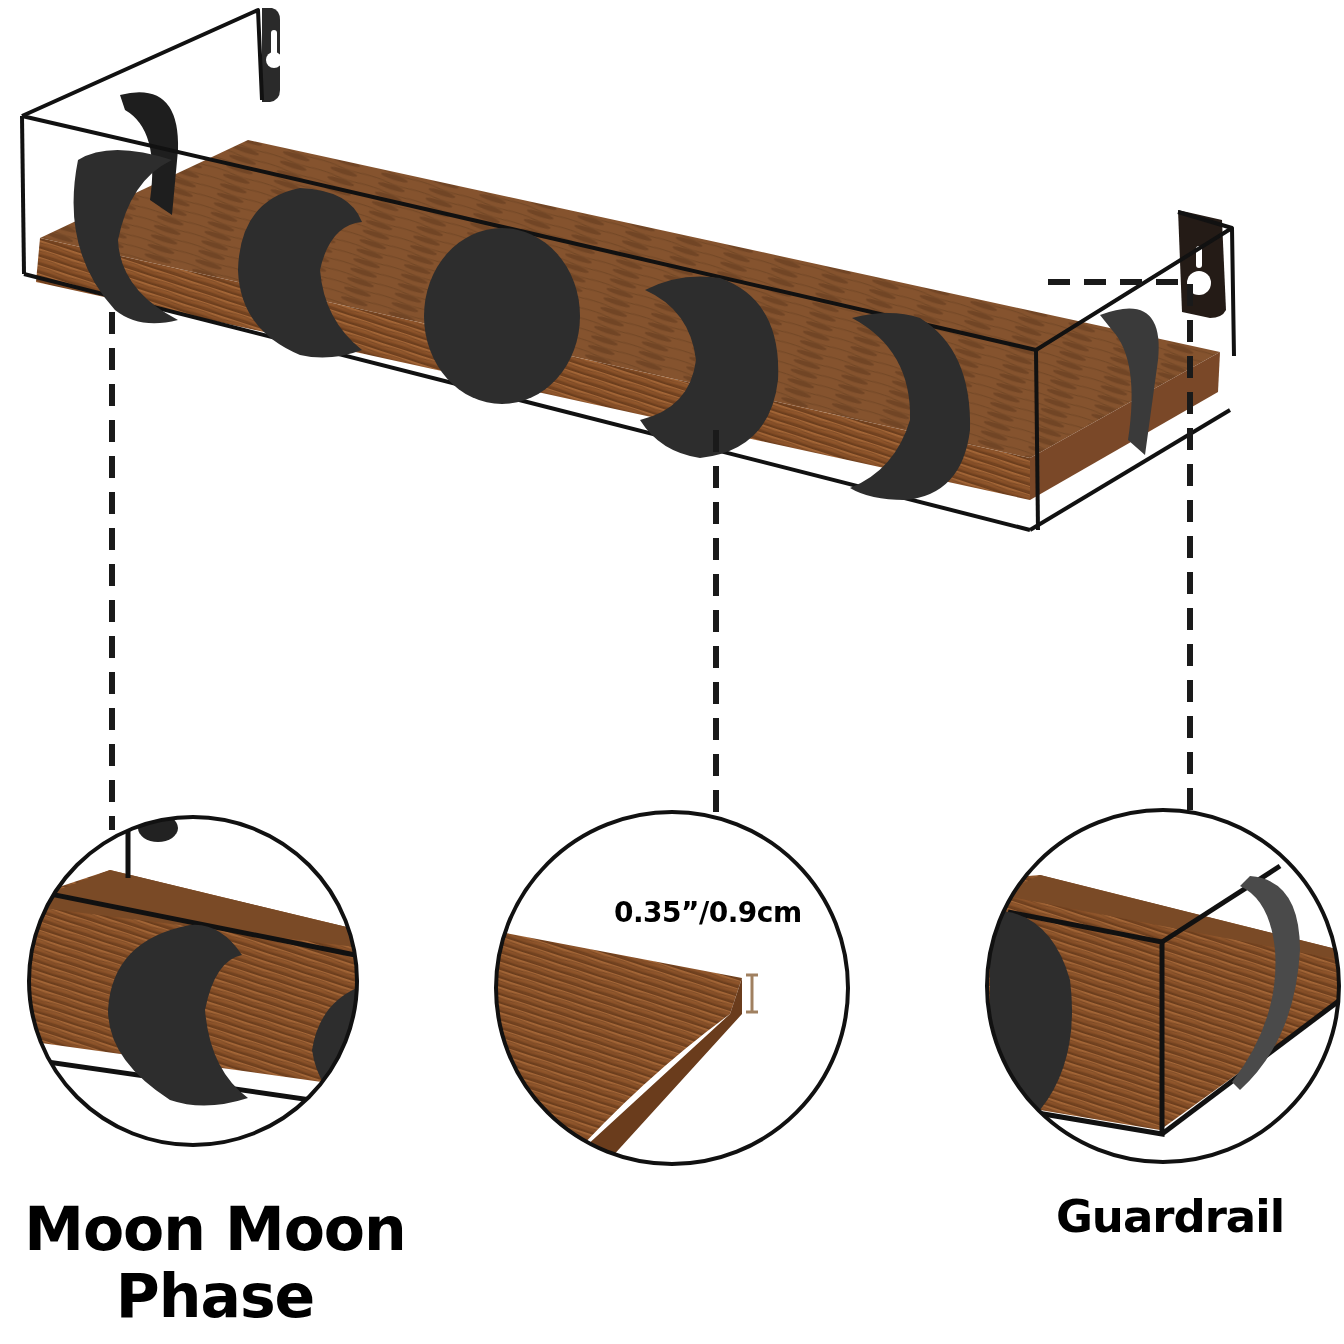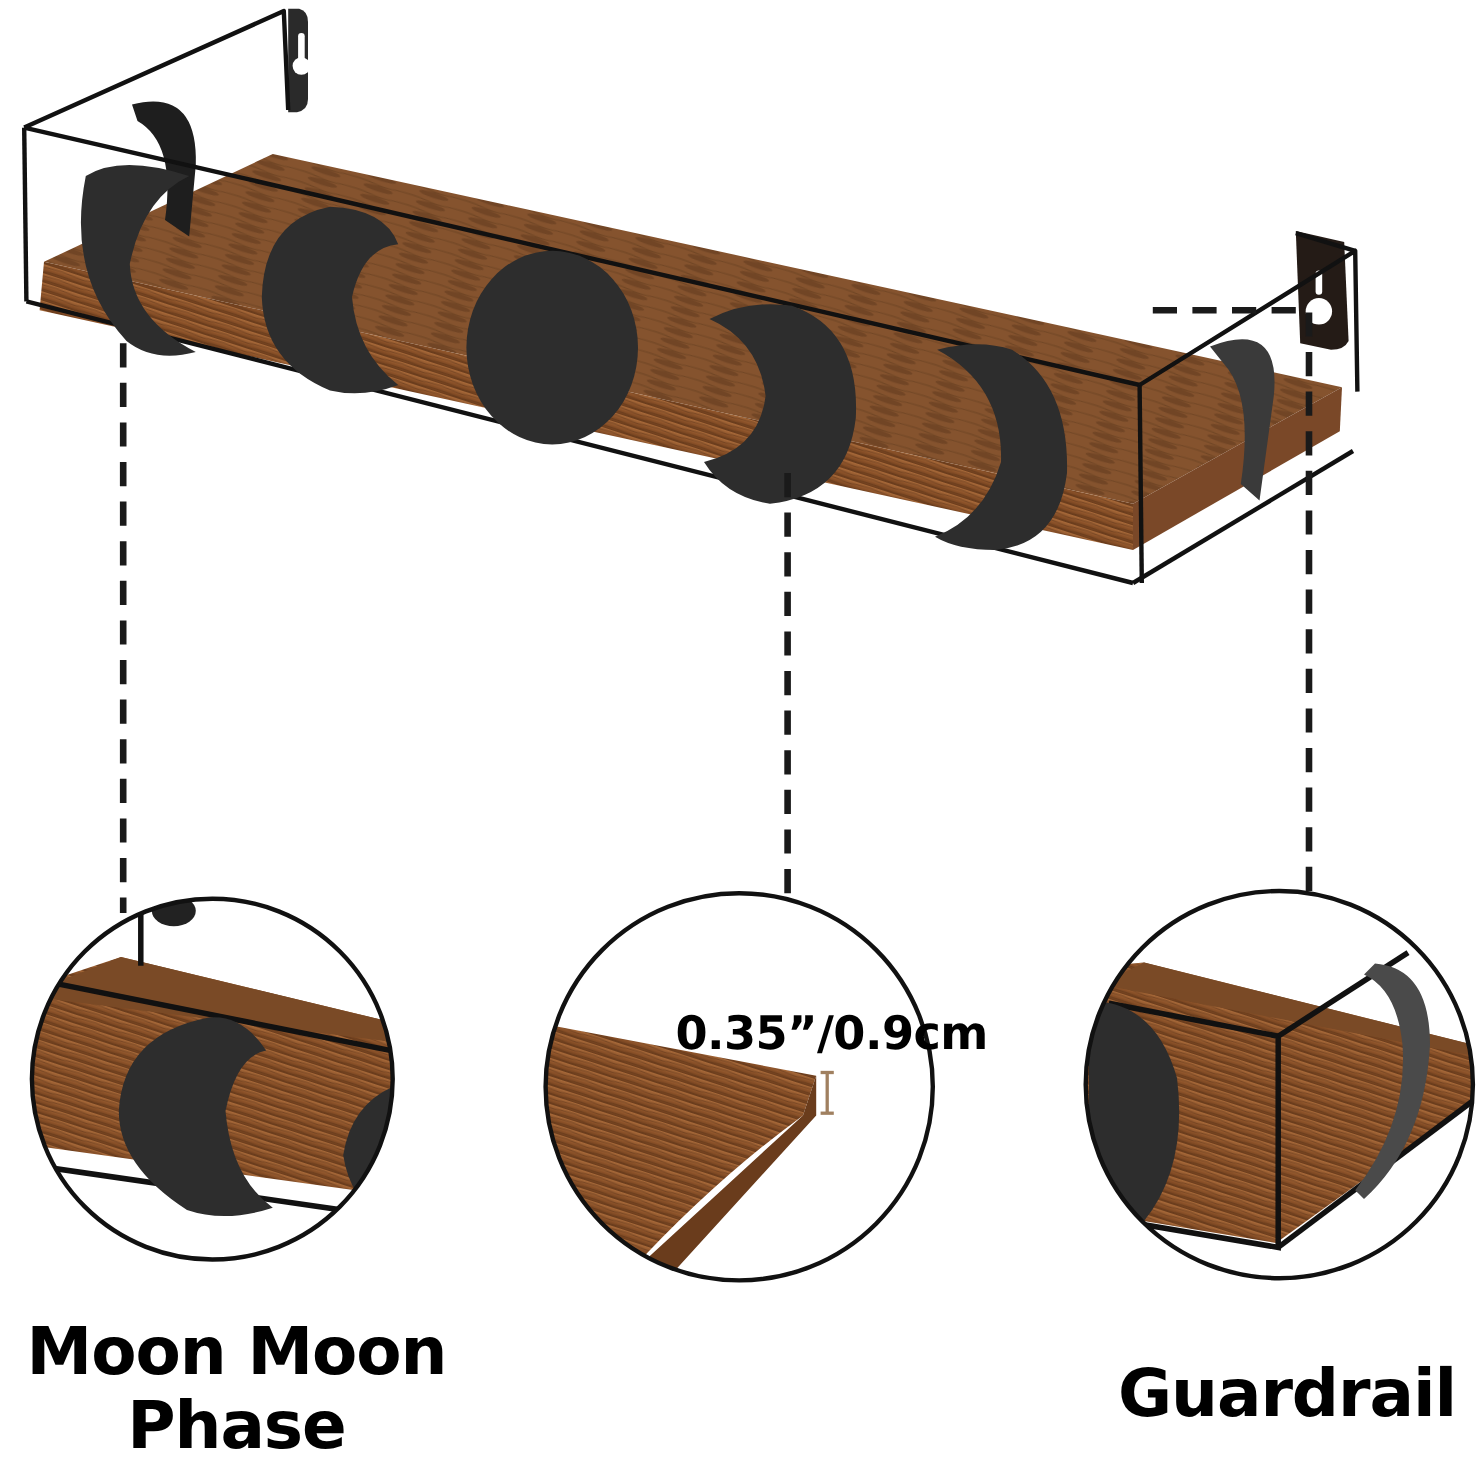--- a/index.html
+++ b/index.html
@@ -1,22 +1,22 @@
 <!DOCTYPE html>
 <html><head>
 <meta charset="utf-8">
 <style>
   html, body { margin: 0; padding: 0; background: #ffffff; }
   body { width: 1344px; height: 1344px; position: relative; overflow: hidden; font-family: "DejaVu Sans", sans-serif; }
   .stage { position: absolute; left: 0; top: 0; width: 1344px; height: 1344px; }
   .label { position: absolute; font-family: "DejaVu Sans", sans-serif; font-weight: bold; color: #000; text-align: center; line-height: 1.12; }
   .label-left { left: 10px; top: 1196px; width: 410px; font-size: 60px; letter-spacing: -1px; }
-  .label-right { left: 1000px; top: 1234px; width: 340px; font-size: 60px; letter-spacing: -1px; }
+  .label-right { left: 1000px; top: 1192px; width: 340px; font-size: 45px; letter-spacing: -1px; }
   .label span { display: block; }
-  .dim-text { position: absolute; left: 614px; top: 915px; font-size: 42px; font-weight: bold; color: #000; font-family: "DejaVu Sans", sans-serif; white-space: nowrap; letter-spacing: -0.5px; }
+  .dim-text { position: absolute; left: 614px; top: 896px; font-size: 28px; font-weight: bold; color: #000; font-family: "DejaVu Sans", sans-serif; white-space: nowrap; letter-spacing: -0.5px; }
 </style>
 </head>
 <body>
 
 <div class="stage">
 <svg width="1344" height="1344" viewBox="0 0 1344 1344" xmlns="http://www.w3.org/2000/svg">
   <defs>
     <linearGradient id="woodTop" x1="0" y1="0" x2="1" y2="1">
       <stop offset="0" stop-color="#8e5a33"></stop>
       <stop offset="0.35" stop-color="#6e4424"></stop>

